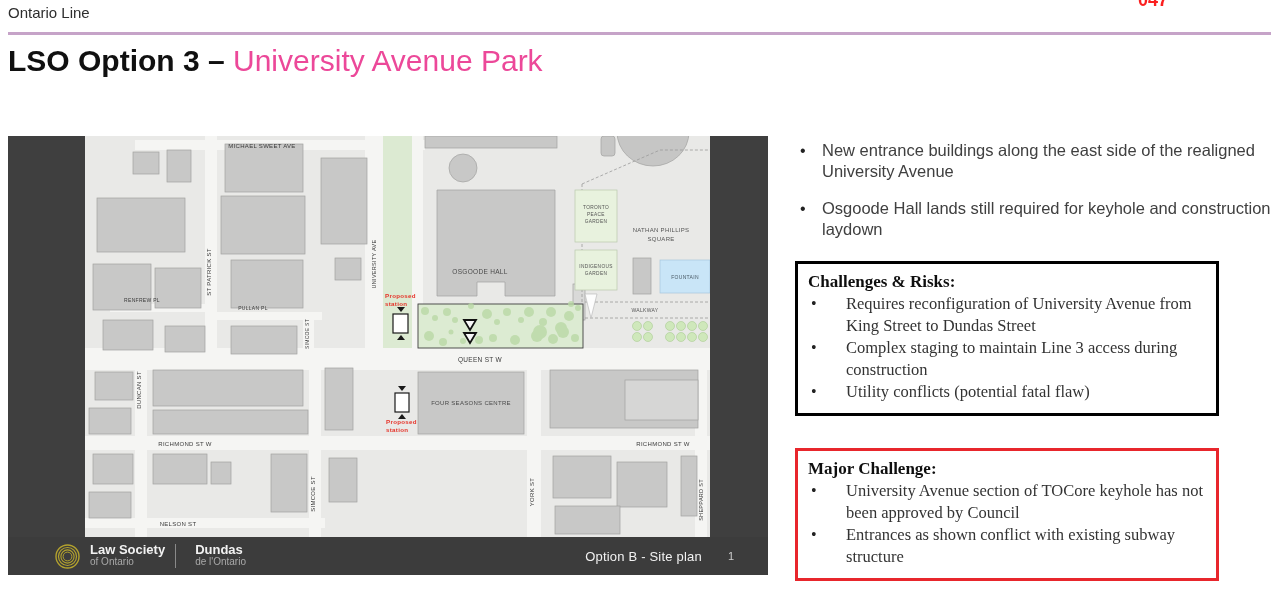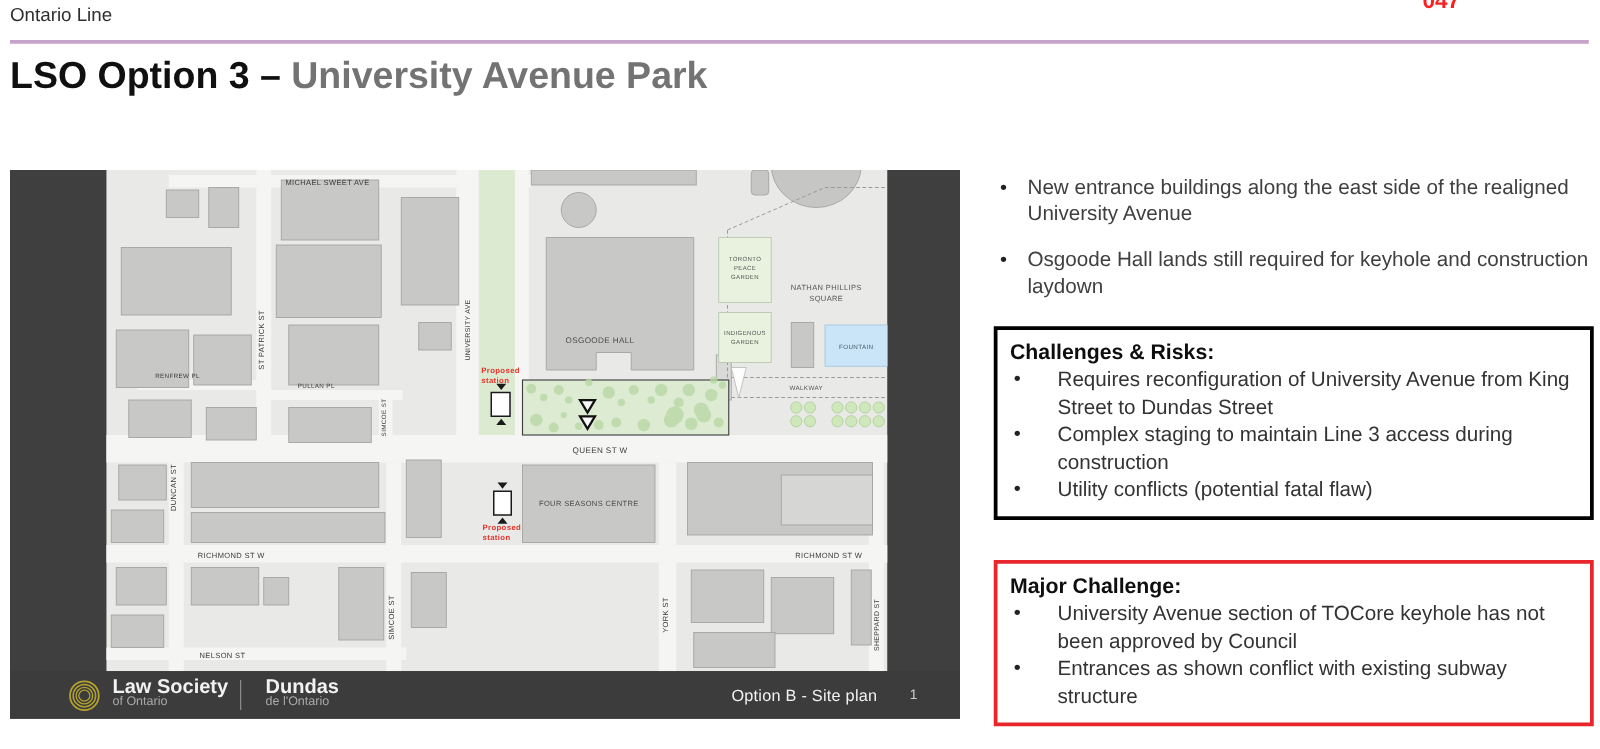--- a/index.html
+++ b/index.html
@@ -4,45 +4,45 @@
 <style>
   html,body{margin:0;padding:0;background:#fff;width:1280px;height:599px;overflow:hidden;
     font-family:"Liberation Sans", sans-serif;}
   .slide{position:relative;width:1280px;height:599px;background:#fff;}
 
   .eyebrow{position:absolute;left:8px;top:4px;font-size:15px;color:#2e2e2e;}
   .corner-num{position:absolute;top:-10px;right:112px;font-size:18px;font-weight:700;color:#fb1f1f;}
   .rule{position:absolute;left:8px;top:32px;width:1263px;height:3px;background:#c6a3c8;}
   .title{position:absolute;left:8px;top:44px;font-size:30px;color:#222;white-space:nowrap;}
   .title .b{font-weight:700;color:#101010;}
-  .title .l{font-weight:700;color:#737373;}
+  .title .l{font-weight:400;color:#ec4899;}
 
   
   .map-figure{position:absolute;left:8px;top:136px;width:760px;height:439px;background:#3f3f3f;}
   .map-canvas{position:absolute;left:77px;top:0;width:625px;height:401px;display:block;}
   .map-footer{position:absolute;left:0;bottom:0;width:760px;height:38px;background:#3c3c3c;
     display:flex;align-items:center;}
   .logo-wrap{display:flex;align-items:center;margin-left:46px;}
   .logo-ring{width:27px;height:27px;}
   .org{display:flex;flex-direction:column;justify-content:center;margin-left:9px;line-height:12px;}
-  .org .l1{font-size:16px;font-weight:700;color:#f2f2f2;}
+  .org .l1{font-size:13px;font-weight:700;color:#f2f2f2;}
   .org .l2{font-size:10px;color:#a9a9a9;}
   .org-div{width:1px;height:24px;background:#8a8a8a;margin:0 10px;}
   .footer-spacer{flex:1;}
   .caption{font-size:13px;color:#f2f2f2;letter-spacing:.2px;}
   .page-num{font-size:11px;color:#cccccc;margin-left:26px;margin-right:34px;}
 
   
   .right-col{position:absolute;left:795px;top:136px;width:480px;color:#333;}
   .bullets{margin:4px 0 0 0;}
   .b-item{display:flex;margin-bottom:16px;}
   .b-dot{width:27px;flex:0 0 27px;font-size:16px;line-height:21px;color:#222;padding-left:5px;box-sizing:border-box;}
   .b-text{font-size:16.5px;line-height:21px;color:#404040;}
 
-  .info-box{box-sizing:border-box;width:480px;padding:7px 10px 10px 10px;}
+  .info-box{box-sizing:border-box;width:424px;padding:7px 10px 10px 10px;font-family:Liberation Serif, serif;}
   .box-black{border:3px solid #000;margin-top:21px;}
   .box-red{border:3px solid #e8262c;margin-top:32px;}
   .box-title{font-size:17px;font-weight:700;color:#0e0e0e;line-height:22px;}
   .box-item{display:flex;}
   .box-dot{width:38px;flex:0 0 38px;font-size:16px;line-height:22px;color:#222;padding-left:3px;box-sizing:border-box;}
   .box-text{font-size:16.5px;line-height:22px;color:#333;}
 </style>
 </head>
 <body>
 

